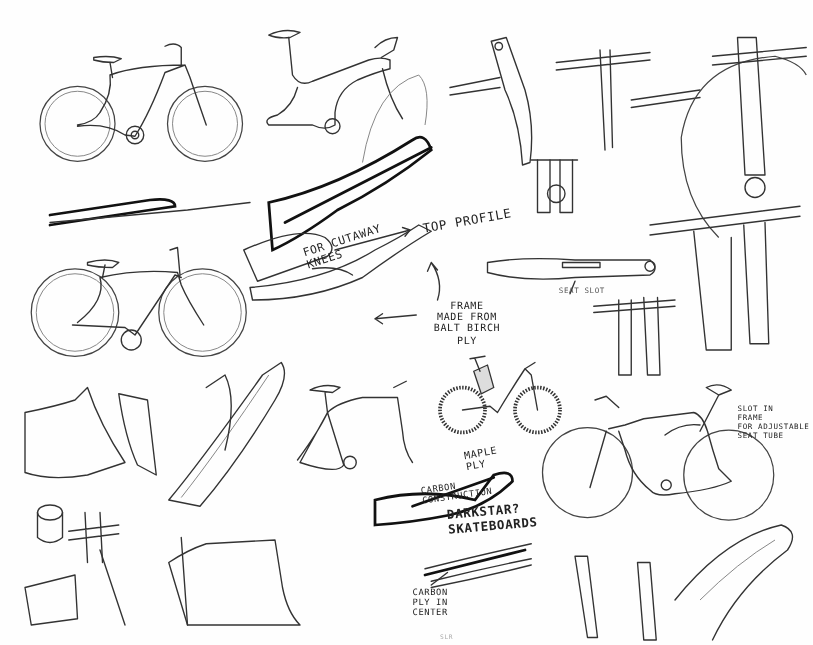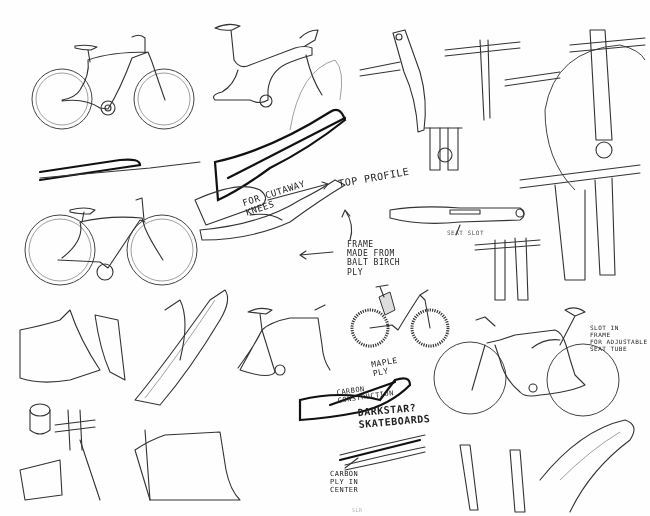--- a/index.html
+++ b/index.html
@@ -183,21 +183,21 @@
       <path class="s" d="M300 255 L333 252 M300 255 L306 251 M300 255 L306 259"></path>
       <path class="s" d="M460 225 L456 235"></path>
       <path class="s" d="M532 348 Q545 338 560 340"></path>
       <path class="s" d="M345 468 L358 458"></path>
     </g>
   </svg>
 
   <div class="note" style="left:243px; top:188px; font-size:9px; transform:rotate(-18deg);">FOR CUTAWAY
 KNEES</div>
   <div class="note" style="left:338px; top:172px; font-size:10px; transform:rotate(-10deg);">TOP PROFILE</div>
-  <div class="note" style="left:347px; top:240px; font-size:8px;">FRAME
+  <div class="note" style="left:347px; top:240px; font-size:8px;text-align:center;">FRAME
 MADE FROM
 BALT BIRCH
 PLY</div>
   <div class="note" style="left:447px; top:230px; font-size:6px; color:#555;">SEAT SLOT</div>
   <div class="note" style="left:372px; top:358px; font-size:8px; transform:rotate(-10deg);">MAPLE
 PLY</div>
   <div class="note" style="left:337px; top:385px; font-size:7px; transform:rotate(-8deg);">CARBON
 CONSTRUCTION</div>
   <div class="note" style="left:358px; top:404px; font-size:10px; font-weight:bold; transform:rotate(-5deg);">DARKSTAR?
 SKATEBOARDS</div>

